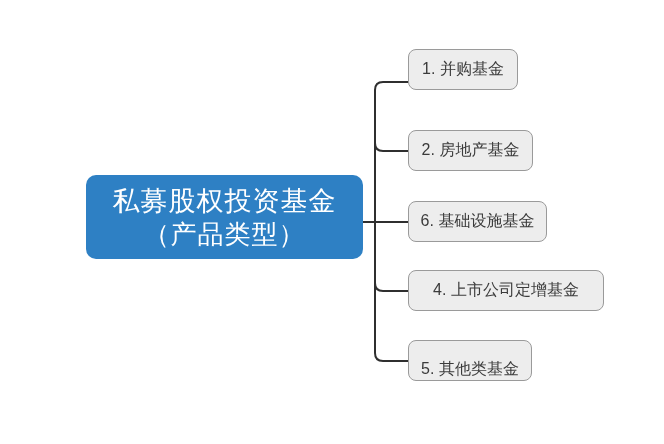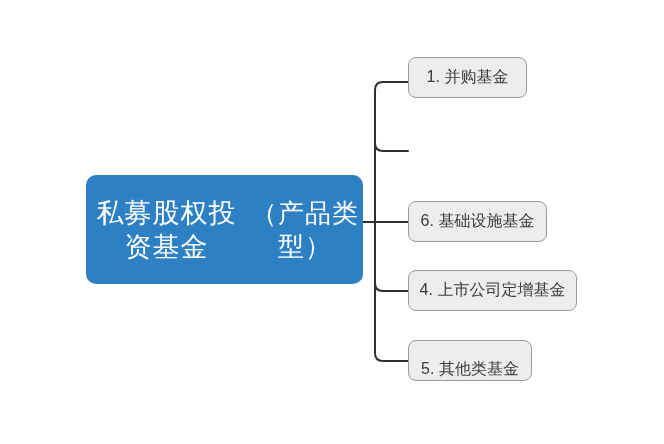--- a/index.html
+++ b/index.html
@@ -27,48 +27,48 @@
   }
   .connectors path{
     fill:none;
     stroke:var(--connector);
     stroke-width:2;
     stroke-linecap:round;
   }
   .root-node{
     position:absolute;
     left:86px;top:175px;
-    width:277px;height:109px;
+    width:277px;height:84px;
     background:var(--root-fill);
     color:var(--root-text);
     border-radius:10px;
-    display:flex;flex-direction:row;
+    display:flex;flex-direction:column;
     align-items:center;justify-content:center;
     text-align:center;
     box-sizing:border-box;
   }
   .root-line1{font-size:27px;line-height:34px;letter-spacing:1px;}
   .root-line2{font-size:26px;line-height:33px;letter-spacing:1px;text-align:center;}
   .branch-node{
     position:absolute;
     left:408px;
     height:41px;
     background:var(--branch-fill);
     border:1.5px solid var(--branch-border);
     border-radius:8px;
     box-sizing:border-box;
     display:flex;align-items:center;justify-content:center;
     font-size:16px;
     color:var(--branch-text);
     white-space:nowrap;
   }
-  .b1{top:57px;width:119px;}
+  .b1{top:49px;width:110px;}
   .b2{top:130px;width:125px;}
   .b3{top:201px;width:139px;}
-  .b4{top:270px;width:169px;}
+  .b4{top:270px;width:196px;}
   .b5{top:340px;width:124px;align-items:flex-end;}
 </style>
 </head>
 <body>
 
 <div class="canvas">
 
   <svg class="connectors" viewBox="0 0 664 444" xmlns="http://www.w3.org/2000/svg">
     <path d="M363 222 H408"></path>
     <path d="M408 82 H383 Q375 82 375 90 V353 Q375 361 383 361 H408"></path>
@@ -77,20 +77,23 @@
   </svg>
 
   <div class="root-node">
     <div class="root-line1">私募股权投资基金</div>
     <div class="root-line2">（产品类型）</div>
   </div>
 
   <div class="branch-node b1">
     <span>1. 并购基金</span>
   </div>
+  <div class="branch-node b2">
+    <span>2. 房地产基金</span>
+  </div>
   <div class="branch-node b3">
     <span>6. 基础设施基金</span>
   </div>
   <div class="branch-node b4">
     <span>4. 上市公司定增基金</span>
   </div>
   <div class="branch-node b5">
     <span>5. 其他类基金</span>
   </div>
 

